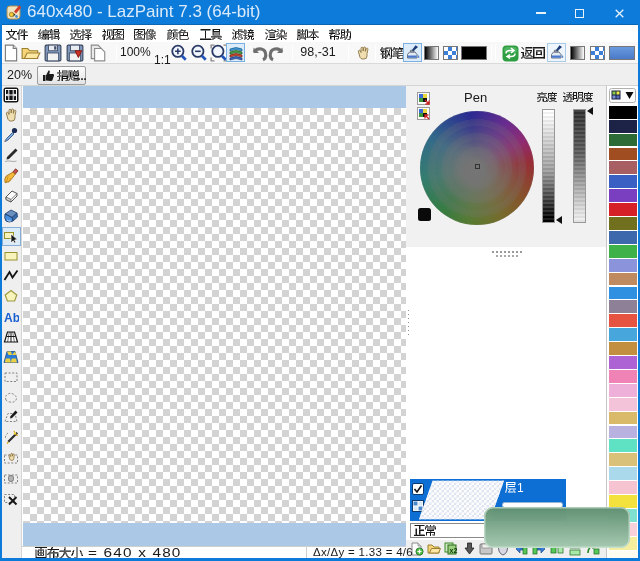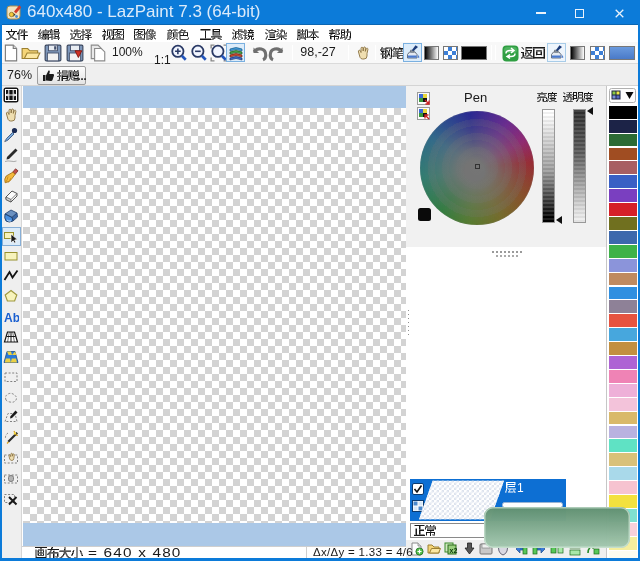--- a/index.html
+++ b/index.html
@@ -852,21 +852,21 @@
 <rect x="1" y="1" width="14" height="14" rx="1" fill="#7e97ba" stroke="#39455c" stroke-width="1"></rect>
 <rect x="4" y="1" width="8" height="5" fill="#e8ecf2" stroke="#44506b" stroke-width="0.8"></rect>
 <rect x="3" y="8" width="10" height="7" fill="#f2f2f2" stroke="#44506b" stroke-width="0.8"></rect>
 <path d="M8 6 L14 6 L11 12 Z" fill="#d03024" stroke="#7c150e" stroke-width="0.8"></path>
     </svg>
 <svg class="abs" style="left:89px;top:44px" width="18" height="18" viewBox="0 0 16 16">
 <path d="M2 1 H8 L11 4 V13 H2 Z" fill="#e8e8e8" stroke="#8a8a8a" stroke-width="1"></path>
 <path d="M5 4 H11 L14 7 V15 H5 Z" fill="#fff" stroke="#8a8a8a" stroke-width="1"></path>
     </svg>
 <div class="abs" style="left:116px;top:45px;width:1px;height:15px;background:#c6c6c6;border-right:1px solid #fff"></div>
-<div class="abs" style="left:112px;top:42px;width:29px;height:21px;line-height:21px;font-size:12px;color:#1a1a1a;text-align:right">100%</div>
+<div class="abs" style="left:120px;top:42px;width:29px;height:21px;line-height:21px;font-size:12px;color:#1a1a1a;text-align:right">100%</div>
 <div class="abs" style="left:154px;top:50px;width:16px;height:21px;line-height:21px;font-size:12px;color:#1a1a1a;text-align:center">1:1</div>
 <svg class="abs" style="left:170px;top:44px" width="18" height="18" viewBox="0 0 16 16">
 <circle cx="7" cy="6.5" r="5" fill="#f2f6ff" stroke="#2a3a66" stroke-width="1.6"></circle>
 <path d="M10.5 10.5 L14 14" stroke="#2255bb" stroke-width="2.4"></path>
       <path d="M4.5 6.5 H9.5 M7 4 V9" stroke="#2a3a66" stroke-width="1.4"></path>
     </svg>
 <svg class="abs" style="left:190px;top:44px" width="18" height="18" viewBox="0 0 16 16">
 <circle cx="7" cy="6.5" r="5" fill="#f2f6ff" stroke="#2a3a66" stroke-width="1.6"></circle>
 <path d="M10.5 10.5 L14 14" stroke="#2255bb" stroke-width="2.4"></path>
       <path d="M4.5 6.5 H9.5" stroke="#2a3a66" stroke-width="1.4"></path>
@@ -885,21 +885,21 @@
     </svg>
 <svg class="abs" style="left:249px;top:44px" width="19" height="18" viewBox="0 0 17 16">
 <path d="M4 3 L4 8 L9 8" fill="#6f6f6f"></path>
 <path d="M4.5 7 Q7 3.5 11 4.5 Q15 5.5 15 10 Q15 13 12.5 14" fill="none" stroke="#6f6f6f" stroke-width="2.8"></path>
     </svg>
 <svg class="abs" style="left:268px;top:44px" width="19" height="18" viewBox="0 0 17 16">
 <path d="M13 3 L13 8 L8 8" fill="#6f6f6f"></path>
 <path d="M12.5 7 Q10 3.5 6 4.5 Q2 5.5 2 10 Q2 13 4.5 14" fill="none" stroke="#6f6f6f" stroke-width="2.8"></path>
     </svg>
 <div class="abs" style="left:292px;top:45px;width:1px;height:15px;background:#c6c6c6;border-right:1px solid #fff"></div>
-<div class="abs" style="left:296px;top:42px;width:44px;height:21px;line-height:21px;font-size:12.5px;color:#1a1a1a;text-align:center">98,-27</div>
+<div class="abs" style="left:296px;top:42px;width:44px;height:21px;line-height:21px;font-size:12.5px;color:#1a1a1a;text-align:center">98,-31</div>
 <div class="abs" style="left:348px;top:45px;width:1px;height:15px;background:#c6c6c6;border-right:1px solid #fff"></div>
 <svg class="abs" style="left:355px;top:45px" width="16" height="16" viewBox="0 0 16 16">
       <path d="M3.5 7 Q3 5.5 4.2 5.2 Q5 5 5.5 6 L6 7.5 L6 3.4 Q6 2.2 7 2.2 Q8 2.2 8 3.4 L8.2 6 L8.6 2.8 Q8.8 1.8 9.7 2 Q10.6 2.2 10.5 3.2 L10.3 6.4 L11.2 3.8 Q11.5 2.9 12.3 3.2 Q13.1 3.5 12.9 4.5 L12 8.5 L12 11 Q12 14 9 14 L7.5 14 Q5.8 14 5 12.3 Z" fill="#efdeb0" stroke="#8a7242" stroke-width="0.9"></path>
     </svg>
 <div class="abs" style="left:375px;top:45px;width:1px;height:15px;background:#c6c6c6;border-right:1px solid #fff"></div>
 <div class="abs" style="left:380px;top:47px">
       <svg width="24" height="12" viewBox="0 0 24 12" fill="#1a1a1a">
         <g transform="translate(0,0)">
           <rect x="1.5" y="0" width="1" height="0.5"></rect>
           <rect x="1.5" y="0.5" width="1.5" height="0.5"></rect>
@@ -1074,21 +1074,21 @@
 <path d="M2.8 11.5 L11.7 11.5 L11.7 13.7 L2.8 13.7 Z" fill="#4a7ad0"></path>
 <path d="M5.5 8 L9 8 L9 6.2 L5.5 6.2 Z" fill="#9aa4b0" stroke="#5a6470" stroke-width="0.7"></path>
 <path d="M10.5 1.2 L13 3 L8.8 6.8 L7.2 6.9 L7.6 5.2 Z" fill="#1c3a78"></path>
 <path d="M12.8 10.5 L14.5 13.2 L13 14 Z" fill="#4a7ad0"></path>
     </svg>
 <div class="abs" style="left:570px;top:46px;width:15px;height:14px;border:1px solid #777;background:linear-gradient(90deg,#000,#fff)"></div>
 <div class="abs" style="left:590px;top:46px;width:15px;height:14px;border:1px solid #777;background:#fff;background-image:linear-gradient(45deg,#3d7fd6 25%,transparent 25%,transparent 75%,#3d7fd6 75%),linear-gradient(45deg,#3d7fd6 25%,transparent 25%,transparent 75%,#3d7fd6 75%);background-size:8px 8px;background-position:0 0,4px 4px"></div>
 <div class="abs" style="left:609px;top:46px;width:26px;height:14px;border:1px solid #777;background:linear-gradient(180deg,#6a9ade,#4a7ac8)"></div>
 <div class="abs" style="left:636px;top:45px;width:1px;height:15px;background:#c6c6c6;border-right:1px solid #fff"></div>
 <div class="abs" style="left:0;top:64px;width:640px;height:22px;background:#efefef;border-bottom:1px solid #d4d4d4"></div>
-<div class="abs" style="left:7px;top:64px;height:22px;line-height:22px;font-size:12.5px;color:#1a1a1a">76%</div>
+<div class="abs" style="left:7px;top:64px;height:22px;line-height:22px;font-size:12.5px;color:#1a1a1a">20%</div>
 <div class="abs" style="left:37px;top:66px;width:49px;height:19px;background:linear-gradient(180deg,#fdfdfd,#e3e3e3);border:1px solid #9d9d9d;border-radius:2px"></div>
 <svg class="abs" style="left:42px;top:69px" width="13" height="13" viewBox="0 0 13 13">
 <path d="M1 6 H3.5 V12 H1 Z M4 6.5 L6.5 1.5 Q8 1 7.8 2.8 L7.3 5 L11 5 Q12.5 5.2 12 6.5 L10.5 11 Q10.2 12 9 12 L4 11.5 Z" fill="#1a1a1a"></path>
     </svg>
 <div class="abs" style="left:57px;top:70px">
       <svg width="22" height="11" viewBox="0 0 22 11" fill="#1a1a1a">
         <g transform="translate(0,0)">
           <rect x="2" y="0" width="1" height="2"></rect>
           <rect x="2" y="3.5" width="1" height="2"></rect>
           <rect x="2" y="7" width="1" height="2.5"></rect>

